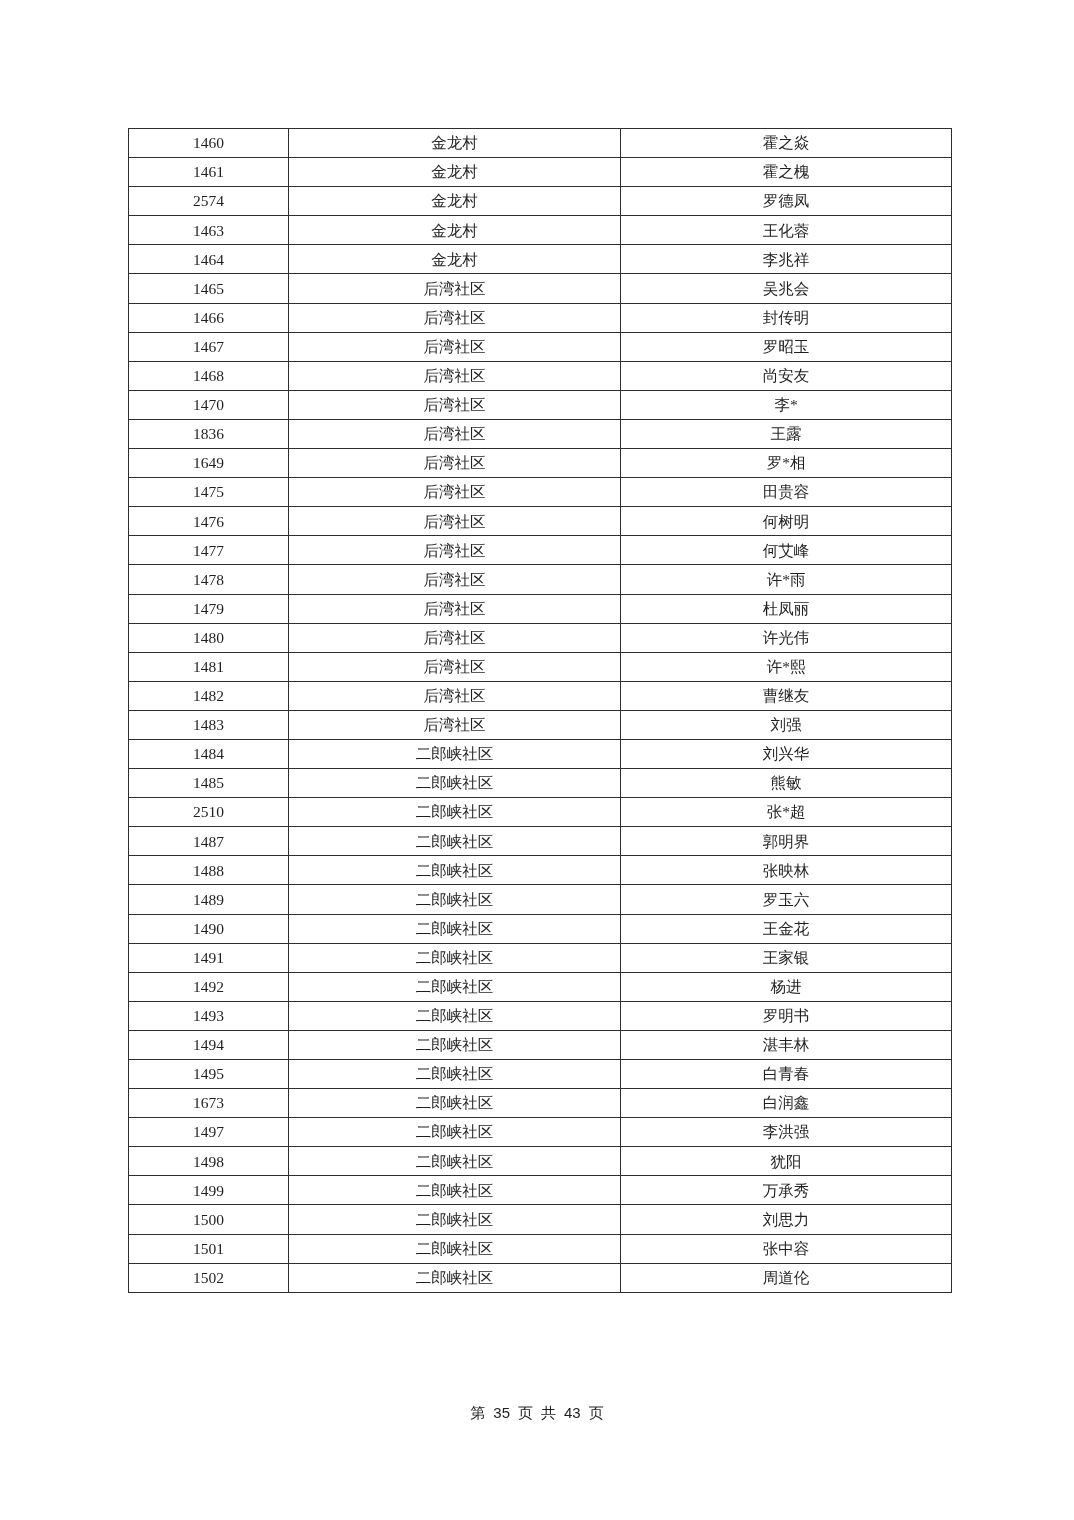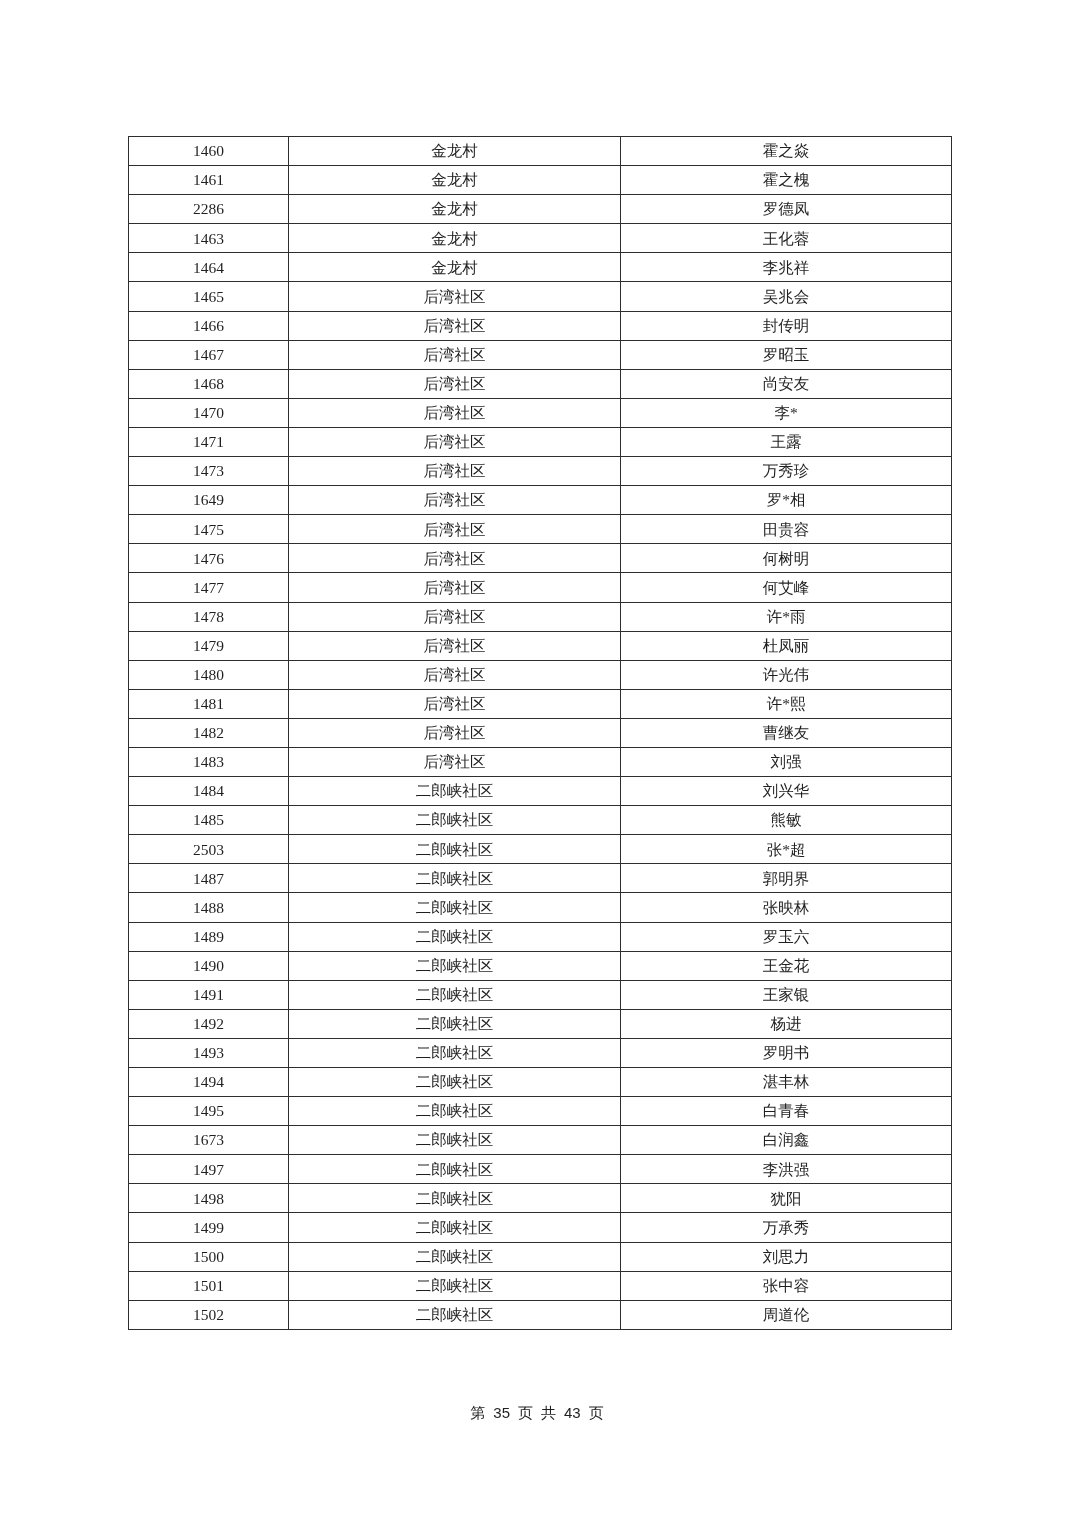--- a/index.html
+++ b/index.html
@@ -14,21 +14,21 @@
   .page {
     position: relative;
     width: 1074px;
     height: 1520px;
     background: #ffffff;
     overflow: hidden;
   }
   table.roster {
     position: absolute;
     left: 128px;
-    top: 136px;
+    top: 128px;
     width: 823px;
     border-collapse: collapse;
     table-layout: fixed;
   }
   table.roster td {
     border: 1px solid #2e2e2e;
     height: 29.1px;
     text-align: center;
     vertical-align: middle;
     font-size: 15.5px;
@@ -74,21 +74,21 @@
           <td>1460</td>
           <td>金龙村</td>
           <td>霍之焱</td>
         </tr>
         <tr>
           <td>1461</td>
           <td>金龙村</td>
           <td>霍之槐</td>
         </tr>
         <tr>
-          <td>2286</td>
+          <td>2574</td>
           <td>金龙村</td>
           <td>罗德凤</td>
         </tr>
         <tr>
           <td>1463</td>
           <td>金龙村</td>
           <td>王化蓉</td>
         </tr>
         <tr>
           <td>1464</td>
@@ -114,30 +114,25 @@
           <td>1468</td>
           <td>后湾社区</td>
           <td>尚安友</td>
         </tr>
         <tr>
           <td>1470</td>
           <td>后湾社区</td>
           <td>李*</td>
         </tr>
         <tr>
-          <td>1471</td>
+          <td>1836</td>
           <td>后湾社区</td>
           <td>王露</td>
         </tr>
         <tr>
-          <td>1473</td>
-          <td>后湾社区</td>
-          <td>万秀珍</td>
-        </tr>
-        <tr>
           <td>1649</td>
           <td>后湾社区</td>
           <td>罗*相</td>
         </tr>
         <tr>
           <td>1475</td>
           <td>后湾社区</td>
           <td>田贵容</td>
         </tr>
         <tr>
@@ -184,21 +179,21 @@
           <td>1484</td>
           <td>二郎峡社区</td>
           <td>刘兴华</td>
         </tr>
         <tr>
           <td>1485</td>
           <td>二郎峡社区</td>
           <td>熊敏</td>
         </tr>
         <tr>
-          <td>2503</td>
+          <td>2510</td>
           <td>二郎峡社区</td>
           <td>张*超</td>
         </tr>
         <tr>
           <td>1487</td>
           <td>二郎峡社区</td>
           <td>郭明界</td>
         </tr>
         <tr>
           <td>1488</td>

